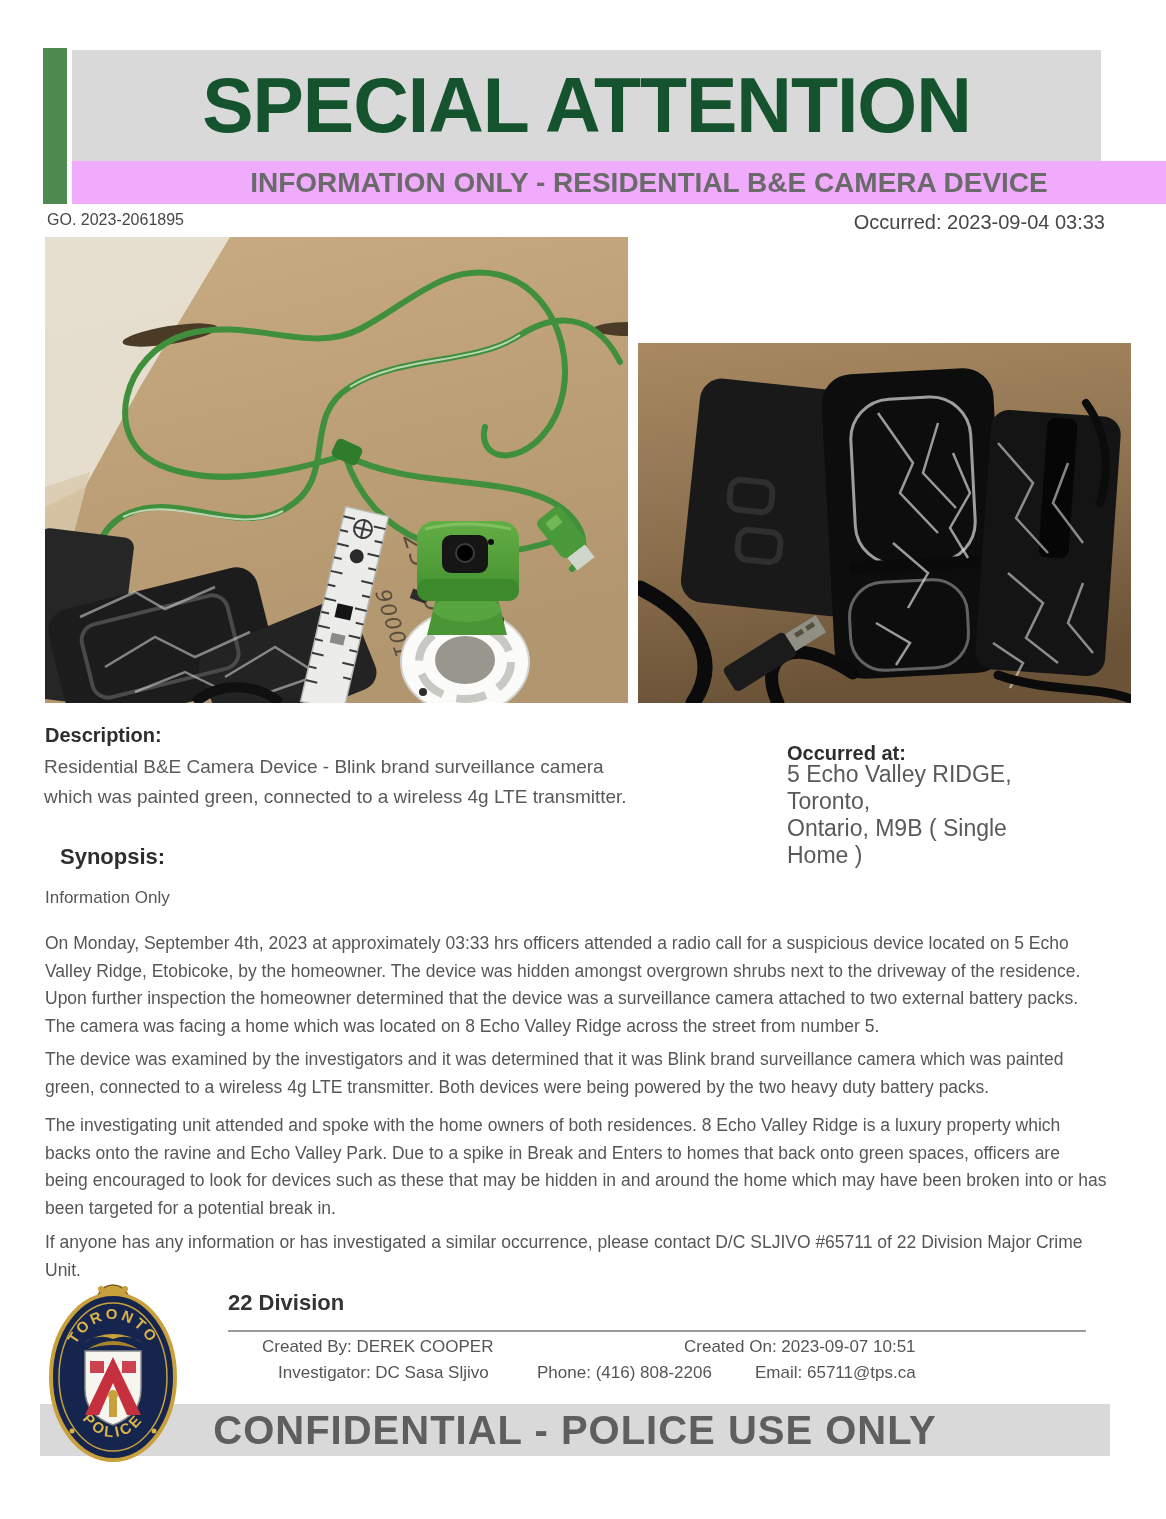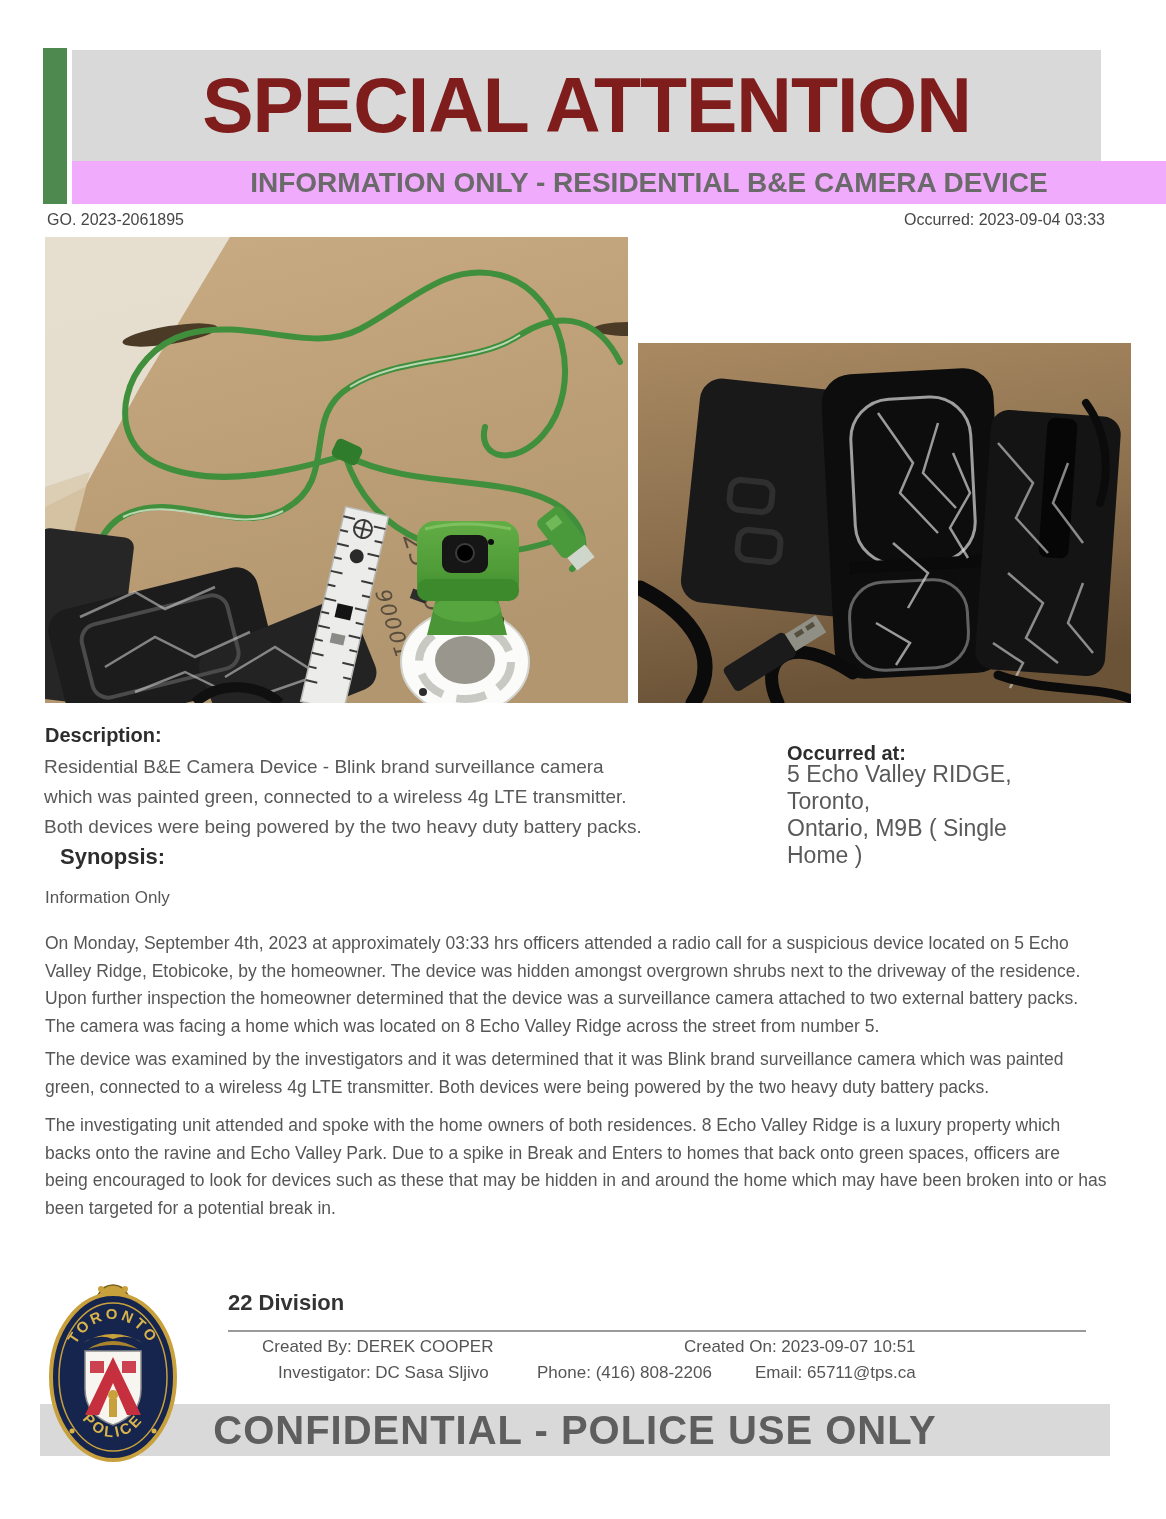--- a/index.html
+++ b/index.html
@@ -3,28 +3,28 @@
 <meta charset="utf-8">
 <style>
   html,body{margin:0;padding:0;background:#fff;}
   .page{position:relative;width:1166px;height:1519px;background:#ffffff;
         font-family:"Liberation Sans",sans-serif;overflow:hidden;}
 
   
   .green-bar{position:absolute;left:43px;top:48px;width:24px;height:156px;background:#4e8a50;}
   .title-box{position:absolute;left:72px;top:50px;width:1029px;height:111px;background:#d9d9d9;
              display:flex;align-items:center;justify-content:center;}
-  .title-box span{color:#7f1d1d;font-weight:bold;font-size:77px;letter-spacing:-1px;white-space:nowrap;}
+  .title-box span{color:#14532d;font-weight:bold;font-size:77px;letter-spacing:-1px;white-space:nowrap;}
   .subtitle-bar{position:absolute;left:72px;top:161px;width:1154px;height:43px;background:#f0abfc;
              display:flex;align-items:center;justify-content:center;}
   .subtitle-bar span{color:#6a6a6a;font-weight:bold;font-size:28px;white-space:nowrap;}
 
   
   .go-number{position:absolute;left:47px;top:211px;font-size:16px;color:#474747;}
-  .occurred{position:absolute;right:61px;top:211px;font-size:16px;color:#474747;margin-left:27px;}
+  .occurred{position:absolute;right:61px;top:211px;font-size:20px;color:#474747;margin-left:27px;}
 
   
   .photo{position:absolute;overflow:hidden;}
   .photo-left{left:45px;top:237px;width:583px;height:466px;}
   .photo-right{left:638px;top:343px;width:493px;height:360px;}
   .photo svg{display:block;}
 
   
   .sec-head{position:absolute;font-weight:bold;color:#2d2d2d;font-size:20px;}
   .desc-head{left:45px;top:724px;}
@@ -236,34 +236,34 @@
         <rect x="165" y="308" width="9" height="5" fill="#55503e"></rect>
         <rect x="178" y="308" width="9" height="5" fill="#55503e"></rect>
       </g>
     </svg>
   </div>
 
   <div class="sec-head desc-head">Description:</div>
   <div class="desc-body">
     <div>Residential B&amp;E Camera Device - Blink brand surveillance camera</div>
     <div>which was painted green, connected to a wireless 4g LTE transmitter.</div>
-    <div>Both devices were being powered by the two heavy duty battery packs.</div>
   </div>
 
   <div class="sec-head occat-head">Occurred at:</div>
   <div class="occat-body">
     <div>5 Echo Valley RIDGE, Toronto,</div>
     <div>Ontario, M9B ( Single Home )</div>
   </div>
 
   <div class="sec-head syn-head">Synopsis:</div>
   <div class="info-only">Information Only</div>
   <div class="para p1">On Monday, September 4th, 2023 at approximately 03:33 hrs officers attended a radio call for a suspicious device located on 5 Echo Valley Ridge, Etobicoke, by the homeowner. The device was hidden amongst overgrown shrubs next to the driveway of the residence. Upon further inspection the homeowner determined that the device was a surveillance camera attached to two external battery packs. The camera was facing a home which was located on 8 Echo Valley Ridge across the street from number 5.</div>
   <div class="para p2">The device was examined by the investigators and it was determined that it was Blink brand surveillance camera which was painted green, connected to a wireless 4g LTE transmitter. Both devices were being powered by the two heavy duty battery packs.</div>
   <div class="para p3">The investigating unit attended and spoke with the home owners of both residences. 8 Echo Valley Ridge is a luxury property which backs onto the ravine and Echo Valley Park. Due to a spike in Break and Enters to homes that back onto green spaces, officers are being encouraged to look for devices such as these that may be hidden in and around the home which may have been broken into or has been targeted for a potential break in.</div>
+  <div class="para p4">If anyone has any information or has investigated a similar occurrence, please contact D/C SLJIVO #65711 of 22 Division Major Crime Unit.</div>
 
   <div class="badge">
     <svg width="130" height="182" viewBox="0 0 130 182" xmlns="http://www.w3.org/2000/svg">
       <defs>
         <path id="arcTop" d="M 18,104 A 47,66 0 0 1 112,104" fill="none"></path>
         <path id="arcBot" d="M 22,96 A 43,60 0 0 0 108,96" fill="none"></path>
       </defs>
 
       <path d="M 50,14 q 5,-10 15,-10 q 10,0 15,10 l -3,10 l -24,0 Z" fill="#c8a03c" stroke="#7a5f1d" stroke-width="1.5"></path>
       <circle cx="53" cy="8" r="3" fill="#c8a03c"></circle>

